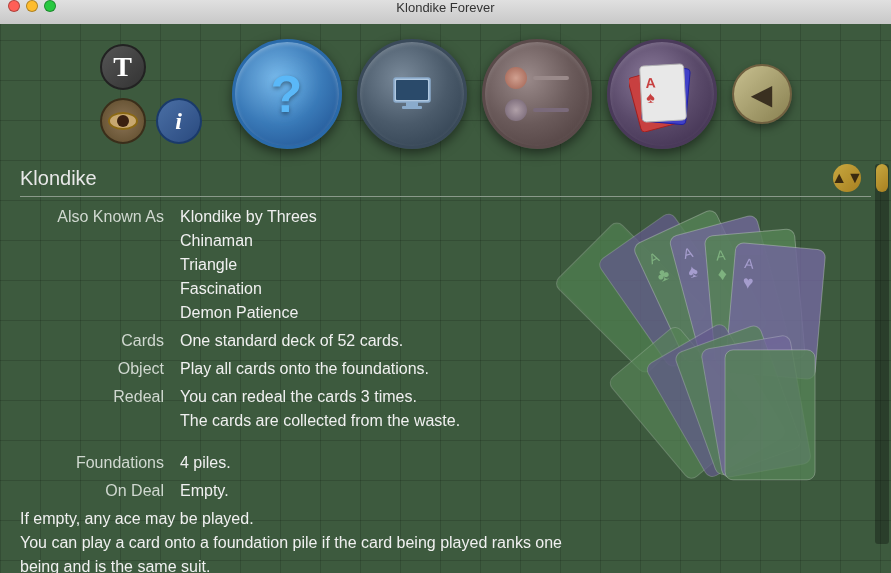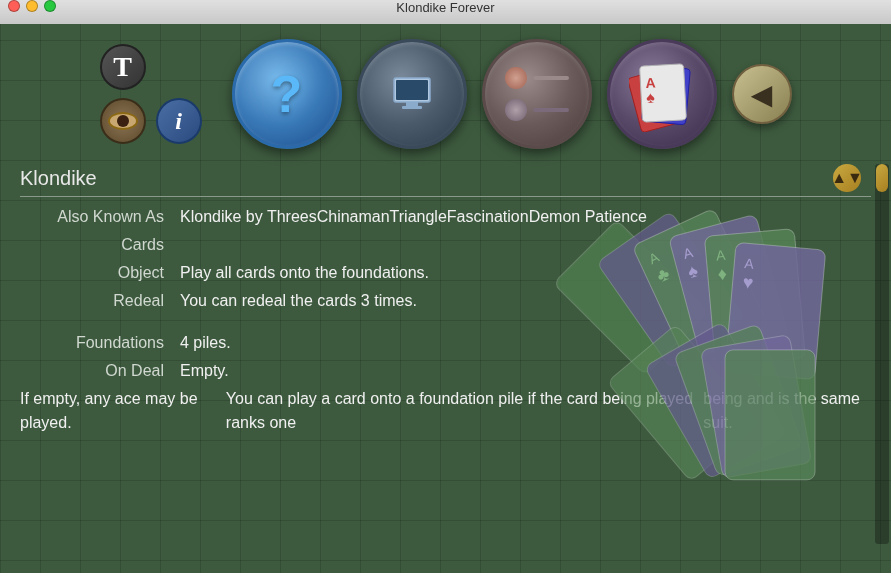--- a/index.html
+++ b/index.html
@@ -292,21 +292,21 @@
     }
 
     .info-value {
       color: #f0f0f0;
       line-height: 1.5;
       flex: 1;
     }
 
     .info-value-block {
       display: flex;
-      flex-direction: row;
+      flex-direction: column;
     }
 
     
     .card-fan {
       position: absolute;
       right: -20px;
       top: -60px;
       width: 350px;
       height: 500px;
       pointer-events: none;
@@ -474,31 +474,35 @@
         <div class="info-value info-value-block">
           <span>Klondike by Threes</span>
           <span>Chinaman</span>
           <span>Triangle</span>
           <span>Fascination</span>
           <span>Demon Patience</span>
         </div>
       </div>
       <div class="info-row">
         <div class="info-label">Cards</div>
+        <div class="info-value info-value-block">
+          <span>One standard deck of 52 cards.</span>
+        </div>
       </div>
       <div class="info-row">
         <div class="info-label">Object</div>
         <div class="info-value info-value-block">
           <span>Play all cards onto the foundations.</span>
         </div>
       </div>
       <div class="info-row">
         <div class="info-label">Redeal</div>
         <div class="info-value info-value-block">
           <span>You can redeal the cards 3 times.</span>
+          <span>The cards are collected from the waste.</span>
         </div>
       </div>
       <div style="height: 14px;"></div>
       <div class="info-row">
         <div class="info-label">Foundations</div>
         <div class="info-value info-value-block">
           <span>4 piles.</span>
         </div>
       </div>
       <div class="info-row">

